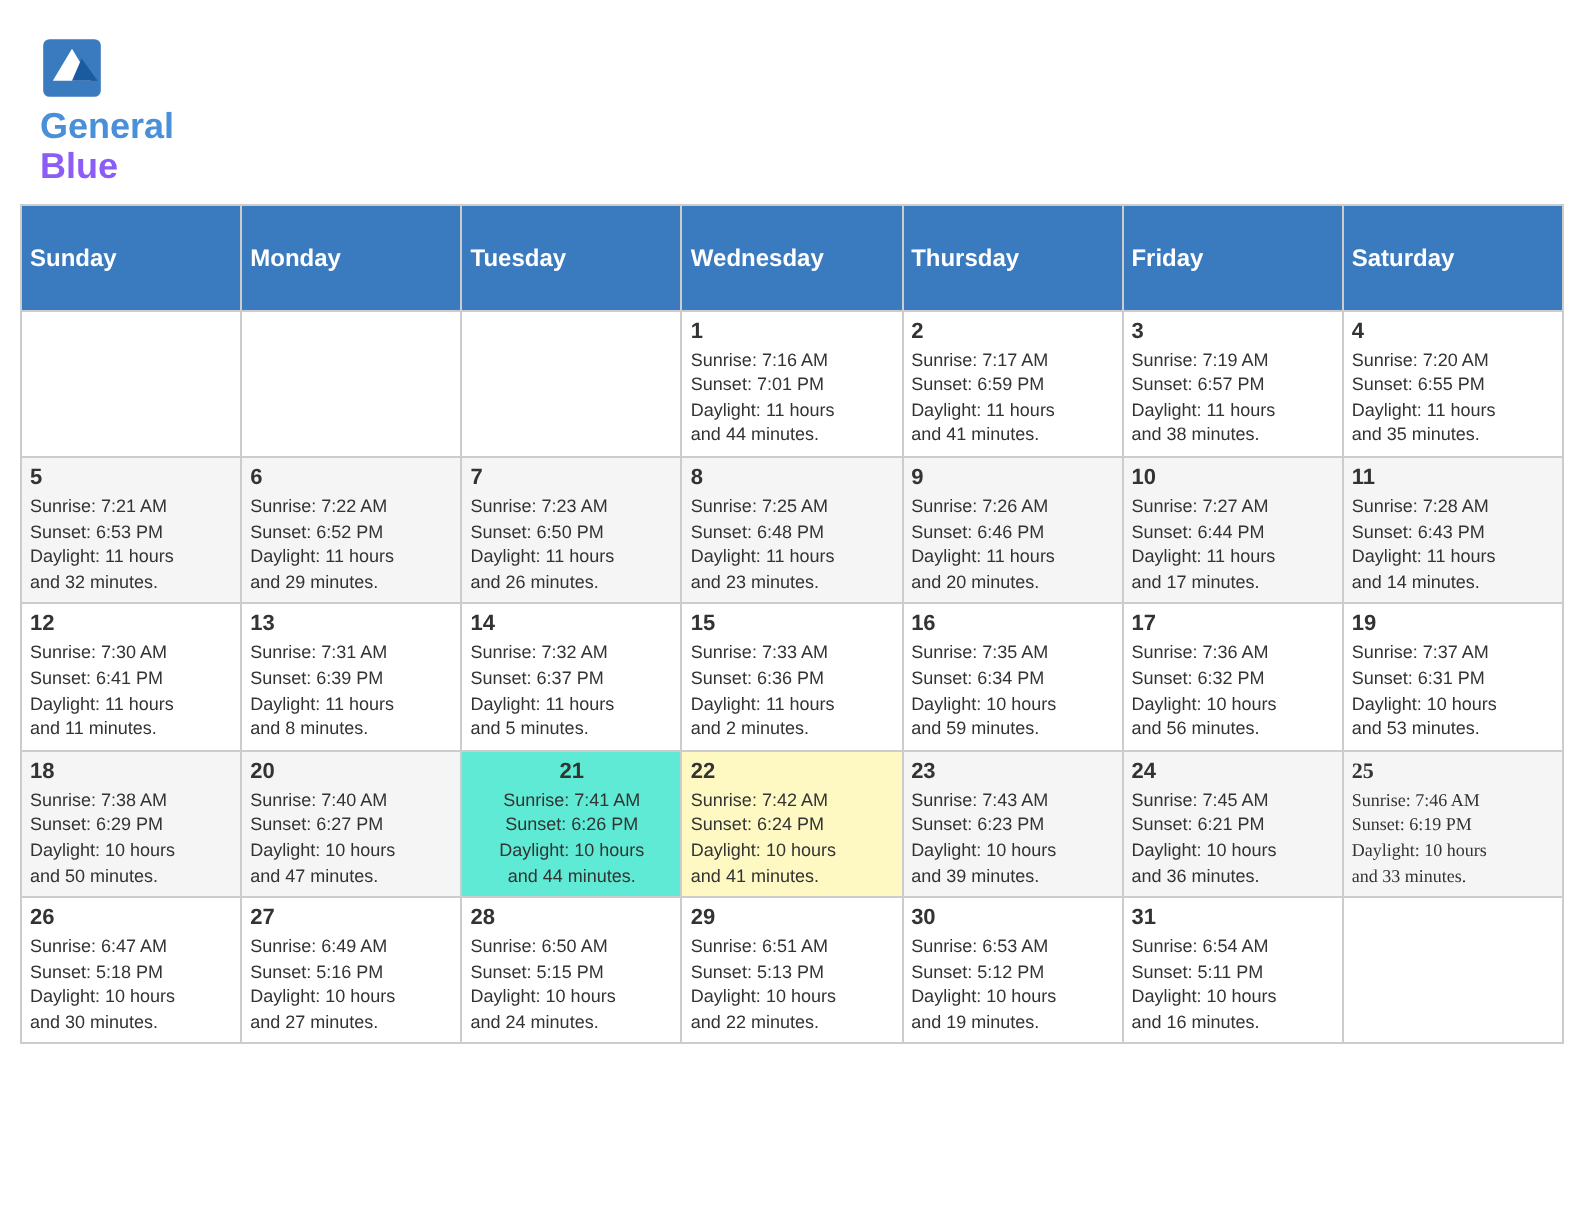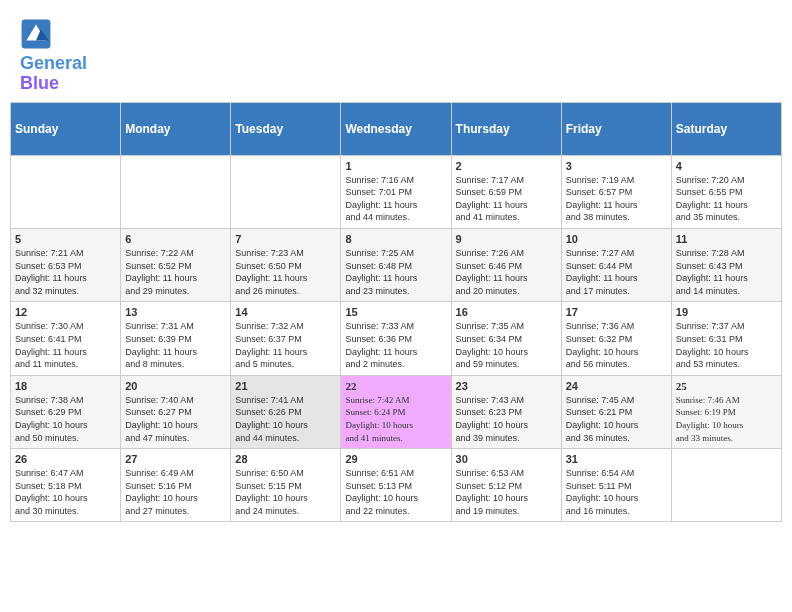--- a/index.html
+++ b/index.html
@@ -205,25 +205,25 @@
       </tr>
       <tr>
         <td style="background-color: rgb(245, 245, 245);">
           <span class="day-num">18</span>
           <div class="day-info">Sunrise: 7:38 AM<br>Sunset: 6:29 PM<br>Daylight: 10 hours<br>and 50 minutes.</div>
         </td>
         <td style="background-color: rgb(245, 245, 245);">
           <span class="day-num">20</span>
           <div class="day-info">Sunrise: 7:40 AM<br>Sunset: 6:27 PM<br>Daylight: 10 hours<br>and 47 minutes.</div>
         </td>
-        <td style="background-color: #e5e5e5;">
+        <td style="background-color: #5eead4; text-align: center;">
           <span class="day-num">21</span>
           <div class="day-info">Sunrise: 7:41 AM<br>Sunset: 6:26 PM<br>Daylight: 10 hours<br>and 44 minutes.</div>
         </td>
-        <td style="background-color: #f0abfc; font-family: Liberation Serif, serif;">
+        <td style="background-color: #fef9c3;">
           <span class="day-num">22</span>
           <div class="day-info">Sunrise: 7:42 AM<br>Sunset: 6:24 PM<br>Daylight: 10 hours<br>and 41 minutes.</div>
         </td>
         <td style="background-color: rgb(245, 245, 245); margin-left: 44px;">
           <span class="day-num">23</span>
           <div class="day-info">Sunrise: 7:43 AM<br>Sunset: 6:23 PM<br>Daylight: 10 hours<br>and 39 minutes.</div>
         </td>
         <td style="background-color: rgb(245, 245, 245);">
           <span class="day-num">24</span>
           <div class="day-info">Sunrise: 7:45 AM<br>Sunset: 6:21 PM<br>Daylight: 10 hours<br>and 36 minutes.</div>

